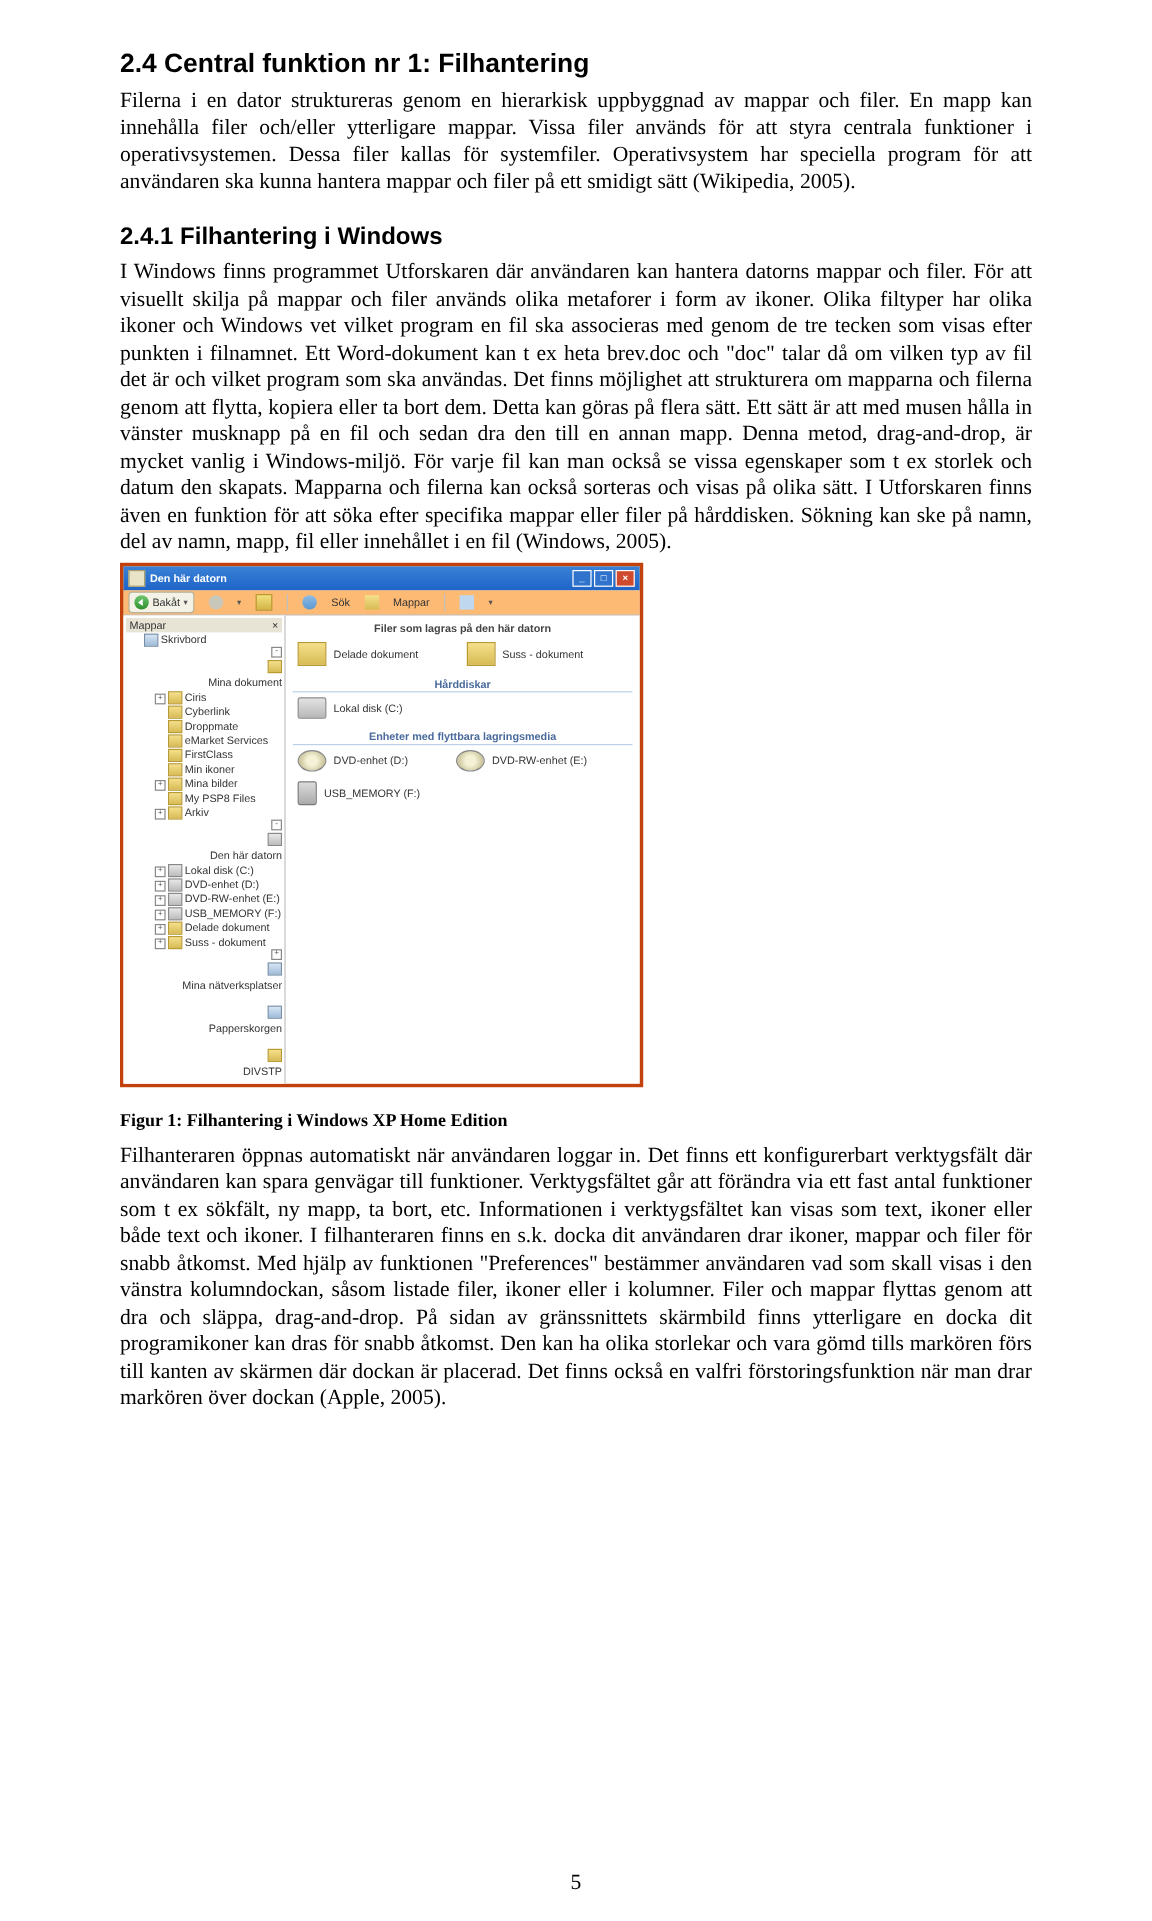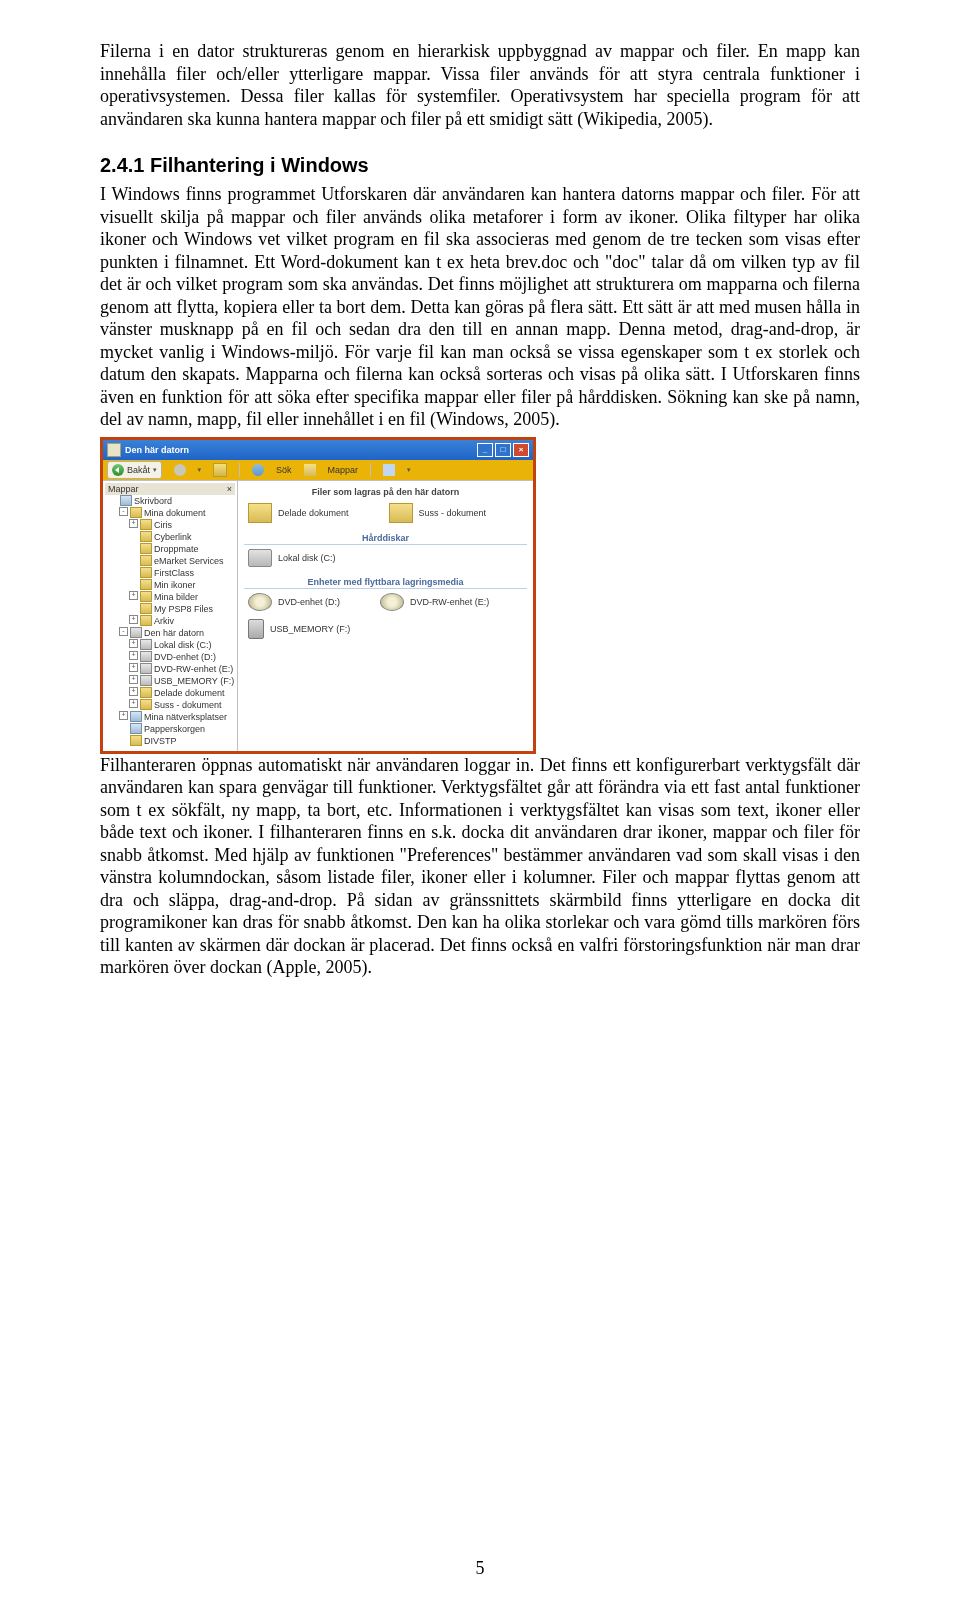--- a/index.html
+++ b/index.html
@@ -96,21 +96,21 @@
   .shot-menu {
     background: #ece9d8;
     border-bottom: 1px solid #c0c0c0;
     padding: 2px 4px;
     display: flex;
     gap: 8px;
   }
   .shot-menu span { color: #555; }
 
   .shot-toolbar {
-    background: #eab308;
+    background: #fdba74;
     border-bottom: 1px solid #c0c0c0;
     padding: 1px 4px;
     display: flex;
     align-items: center;
     gap: 12px;
   }
   .tb-back {
     display: flex; align-items: center; gap: 3px;
     border: 1px solid #b7b39a;
     background: #f4f2e6;
@@ -155,26 +155,26 @@
     background: #fff;
     padding: 2px 2px 4px 2px;
   }
   .tree-hdr {
     display: flex; justify-content: space-between;
     background: #e7e4d6;
     padding: 1px 3px;
     font-size: 9px;
   }
   .tree-node {
-    display: flex; align-items: flex-start; gap: 2px;
+    display: flex; align-items: flex-end; gap: 2px;
     padding: 0 0 0 4px;
     line-height: 12px;
     white-space: nowrap;
   }
-  .tree-node.lv1 { padding-left: 14px; }
+  .tree-node.lv1 { padding-left: 14px; flex-direction: column; }
   .tree-node.lv2 { padding-left: 24px; }
   .box { display:inline-block; width:7px; height:7px; border:1px solid #888; font-size:7px; line-height:6px; text-align:center; color:#555; }
   .ficon { display:inline-block; width:10px; height:9px; background:linear-gradient(#f5e08a,#d7bb55); border:1px solid #b99a30; }
   .dicon { display:inline-block; width:10px; height:9px; background:linear-gradient(#d7e6f5,#9fbbd8); border:1px solid #7790a8; }
   .cicon { display:inline-block; width:10px; height:9px; background:linear-gradient(#e8e8e8,#bcbcbc); border:1px solid #888; }
 
   .shot-main {
     flex: 1;
     padding: 4px 6px 6px 6px;
     text-align: center;
@@ -233,20 +233,21 @@
     text-align: center;
     font-size: 18px;
   }
 </style>
 </head>
 <body>
 
 <div class="page">
 
 
+  <h2 class="section">2.4  Central funktion nr 1: Filhantering</h2>
   <p class="body">Filerna i en dator struktureras genom en hierarkisk uppbyggnad av mappar och filer. En mapp kan innehålla filer och/eller ytterligare mappar. Vissa filer används för att styra centrala funktioner i operativsystemen. Dessa filer kallas för systemfiler. Operativsystem har speciella program för att användaren ska kunna hantera mappar och filer på ett smidigt sätt (Wikipedia, 2005).</p>
 
   <h3 class="subsection">2.4.1  Filhantering i Windows</h3>
   <p class="body">I Windows finns programmet Utforskaren där användaren kan hantera datorns mappar och filer. För att visuellt skilja på mappar och filer används olika metaforer i form av ikoner. Olika filtyper har olika ikoner och Windows vet vilket program en fil ska associeras med genom de tre tecken som visas efter punkten i filnamnet. Ett Word-dokument kan t ex heta brev.doc och "doc" talar då om vilken typ av fil det är och vilket program som ska användas. Det finns möjlighet att strukturera om mapparna och filerna genom att flytta, kopiera eller ta bort dem. Detta kan göras på flera sätt. Ett sätt är att med musen hålla in vänster musknapp på en fil och sedan dra den till en annan mapp. Denna metod, drag-and-drop, är mycket vanlig i Windows-miljö. För varje fil kan man också se vissa egenskaper som t ex storlek och datum den skapats. Mapparna och filerna kan också sorteras och visas på olika sätt. I Utforskaren finns även en funktion för att söka efter specifika mappar eller filer på hårddisken. Sökning kan ske på namn, del av namn, mapp, fil eller innehållet i en fil (Windows, 2005).</p>
 
   <div class="shot-wrap">
 
     <div class="shot-titlebar">
       <span class="ticon"></span>
       <span>Den här datorn</span>
@@ -427,17 +428,18 @@
         <div class="cat-row">
           <div class="cat-item">
             <span class="big-u"></span>
             <span>USB_MEMORY (F:)</span>
           </div>
         </div>
       </div>
     </div>
   </div>
 
+  <div class="caption">Figur 1: Filhantering i Windows XP Home Edition</div>
 
   <p class="body">Filhanteraren öppnas automatiskt när användaren loggar in. Det finns ett konfigurerbart verktygsfält där användaren kan spara genvägar till funktioner. Verktygsfältet går att förändra via ett fast antal funktioner som t ex sökfält, ny mapp, ta bort, etc. Informationen i verktygsfältet kan visas som text, ikoner eller både text och ikoner. I filhanteraren finns en s.k. docka dit användaren drar ikoner, mappar och filer för snabb åtkomst. Med hjälp av funktionen "Preferences" bestämmer användaren vad som skall visas i den vänstra kolumndockan, såsom listade filer, ikoner eller i kolumner. Filer och mappar flyttas genom att dra och släppa, drag-and-drop. På sidan av gränssnittets skärmbild finns ytterligare en docka dit programikoner kan dras för snabb åtkomst. Den kan ha olika storlekar och vara gömd tills markören förs till kanten av skärmen där dockan är placerad. Det finns också en valfri förstoringsfunktion när man drar markören över dockan (Apple, 2005).</p>
 
   <div class="page-num">5</div>
 </div>
 
 </body></html>

